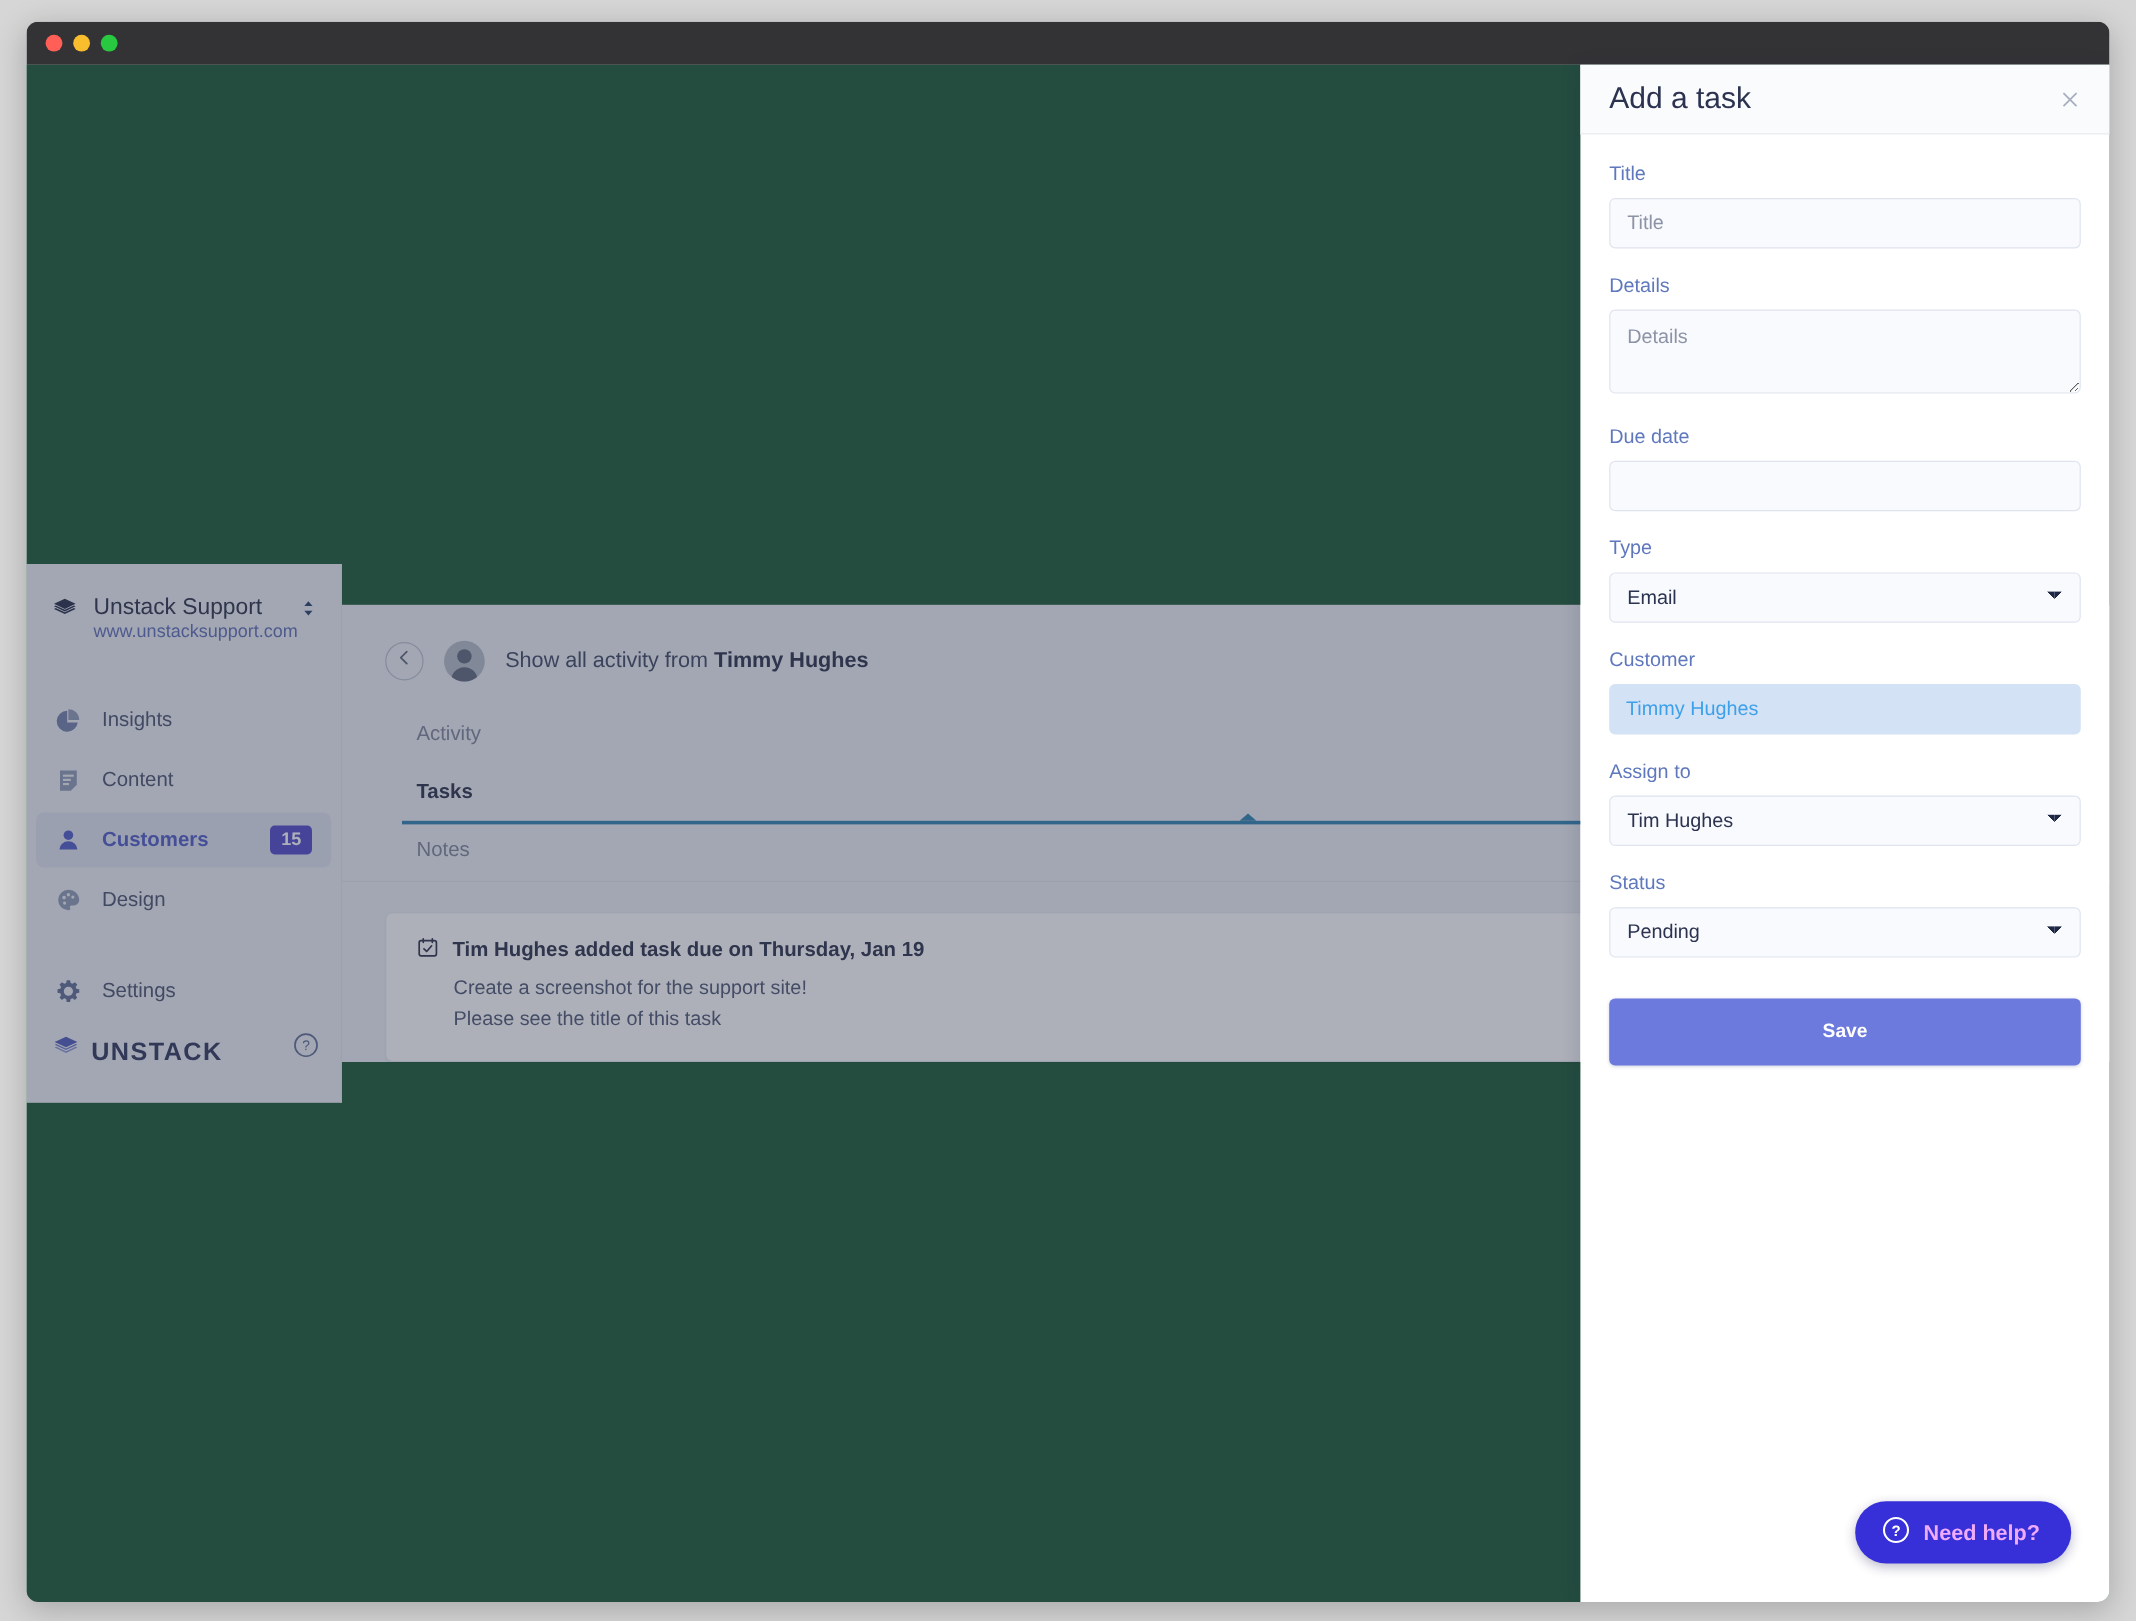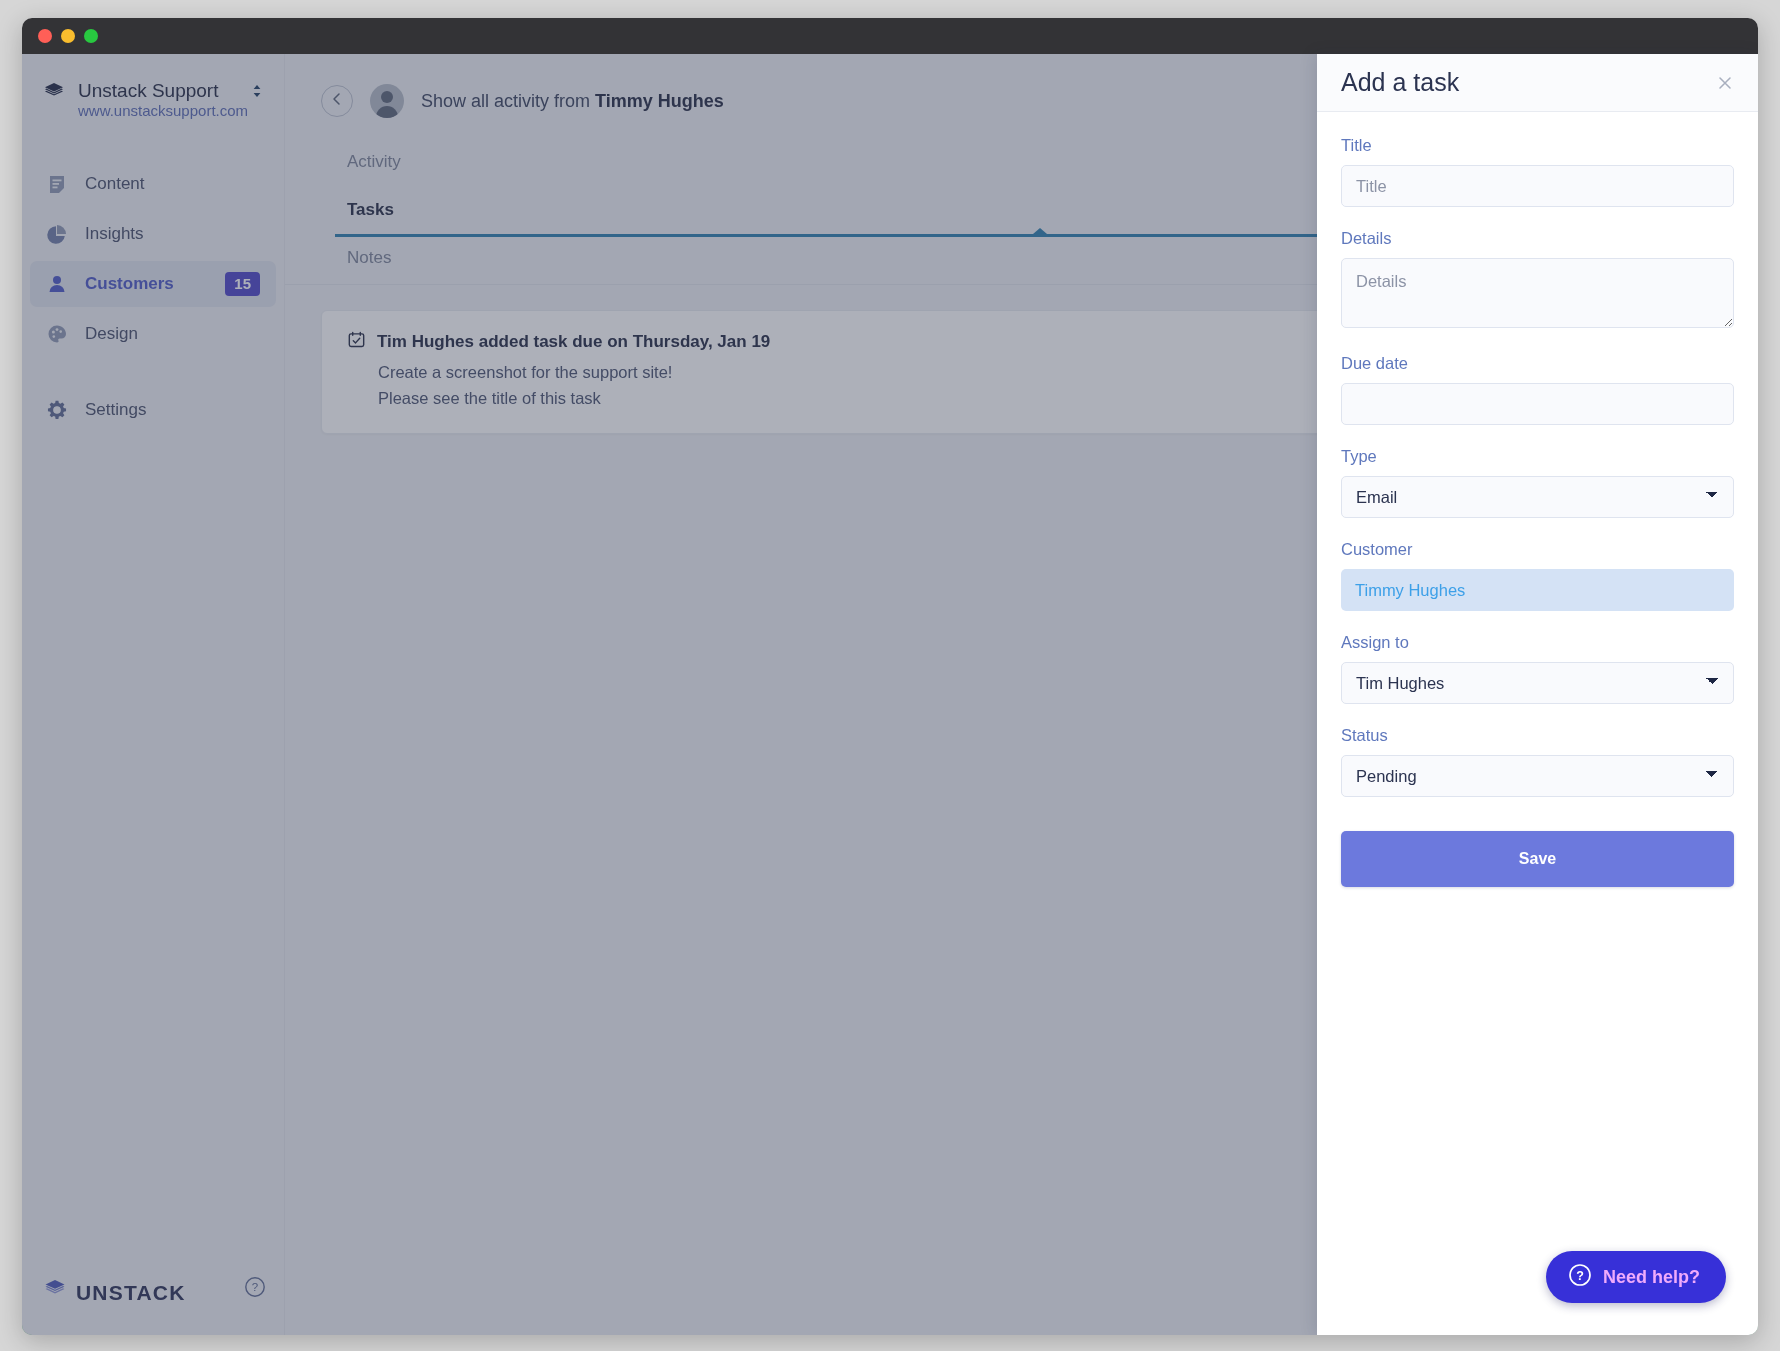--- a/index.html
+++ b/index.html
@@ -33,20 +33,21 @@
   .dot { width: 14px; height: 14px; border-radius: 50%; }
   .dot.red    { background: #ff5f57; }
   .dot.yellow { background: #f9bd2e; }
   .dot.green  { background: #28c840; }
 
   .app-body {
     position: absolute;
     top: 36px; left: 0; right: 0; bottom: 0;
     display: flex;
     background: #14532d;
+    align-items: center;
   }
 
   
   .scrim {
     position: absolute;
     top: 36px; left: 0;
     width: 1295px; height: 1281px;
     background: rgba(60,66,87,0.42);
     z-index: 40;
     pointer-events: none;
@@ -391,37 +392,37 @@
           </span>
         </div>
         <div class="site-url">www.unstacksupport.com</div>
       </div>
 
       <div class="nav">
 
         <div class="nav-item">
           <span class="nav-ico">
             <svg viewBox="0 0 22 22" width="22" height="22">
+              <path d="M11 2 a9 9 0 0 1 9 9 h-9 z" fill="#8e98b4"></path>
+              <path d="M10 3.2 a8.8 8.8 0 1 0 8.8 9.8 h-8.8 z" fill="#6f7da8"></path>
+            </svg>
+          </span>
+          <span class="nav-label">Insights</span>
+        </div>
+
+        <div class="nav-item">
+          <span class="nav-ico">
+            <svg viewBox="0 0 22 22" width="22" height="22">
               <path d="M4 3 h14 v12 l-5 5 H4 z" fill="#8e98b4"></path>
               <rect x="6.5" y="6.5" width="9" height="1.8" fill="#eef0f4"></rect>
               <rect x="6.5" y="10" width="6.5" height="1.8" fill="#eef0f4"></rect>
               <rect x="6.5" y="13.5" width="5" height="1.8" fill="#eef0f4"></rect>
             </svg>
           </span>
           <span class="nav-label">Content</span>
-        </div>
-
-        <div class="nav-item">
-          <span class="nav-ico">
-            <svg viewBox="0 0 22 22" width="22" height="22">
-              <path d="M11 2 a9 9 0 0 1 9 9 h-9 z" fill="#8e98b4"></path>
-              <path d="M10 3.2 a8.8 8.8 0 1 0 8.8 9.8 h-8.8 z" fill="#6f7da8"></path>
-            </svg>
-          </span>
-          <span class="nav-label">Insights</span>
         </div>
 
         <div class="nav-item active">
           <span class="nav-ico">
             <svg viewBox="0 0 22 22" width="22" height="22">
               <circle cx="11" cy="7" r="4" fill="#4d59c6"></circle>
               <path d="M3.5 19 a7.5 7 0 0 1 15 0 z" fill="#4d59c6"></path>
             </svg>
           </span>
           <span class="nav-label">Customers</span>

